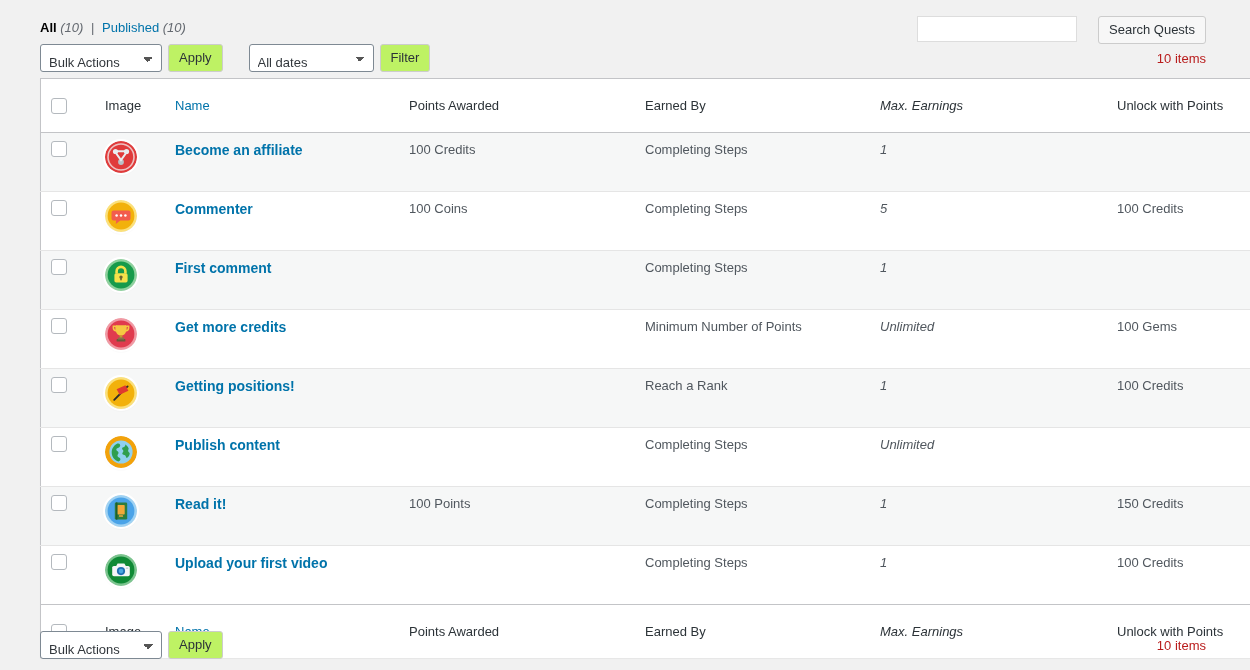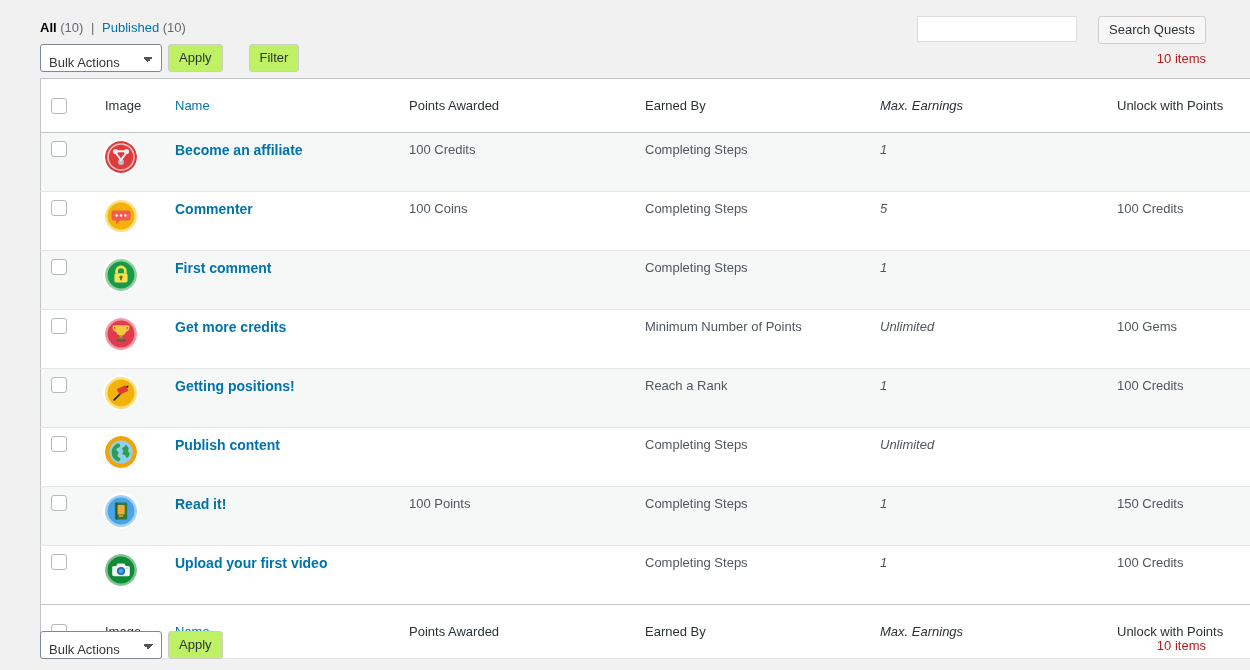--- a/index.html
+++ b/index.html
@@ -12,21 +12,21 @@
   }
   .wrap{position:relative;width:1250px;height:670px;}
 
   
   .subsubsub{
     position:absolute;left:40px;top:19px;
     font-size:13px;line-height:17px;white-space:nowrap;
   }
   .subsubsub a{text-decoration:none;color:#0073aa;}
   .subsubsub a.current{color:#000;font-weight:600;}
-  .subsubsub .count{color:#646970;font-weight:400;}
+  .subsubsub .count{color:#646970;font-weight:400;font-style:italic;}
   .subsubsub .sep{color:#646970;padding:0 4px;}
 
   
   .search-box{position:absolute;right:44px;top:16px;display:flex;align-items:stretch;}
   .search-input{
     width:160px;height:26px;box-sizing:border-box;
     border:1px solid #ddd;background:#fff;border-radius:0;
     padding:0 8px;font-family:inherit;font-size:13px;color:#32373c;
     box-shadow:0 0 0 transparent;outline:none;
   }
@@ -152,20 +152,23 @@
     <button class="search-submit">Search Quests</button>
   </div>
 
   <div class="tablenav top">
     <div class="alignleft">
       <select class="wp-select bulk">
         <option>Bulk Actions</option>
       </select>
       <button class="btn-action">Apply</button>
       <span style="display:inline-block;width:14px"></span>
+      <select class="wp-select dates">
+        <option>All dates</option>
+      </select>
       <button class="btn-action">Filter</button>
     </div>
   </div>
   <div class="displaying-num top">10 items</div>
 
   <table class="wp-list-table">
     <thead>
       <tr>
         <th class="col-cb">
           <span class="cb"></span>

